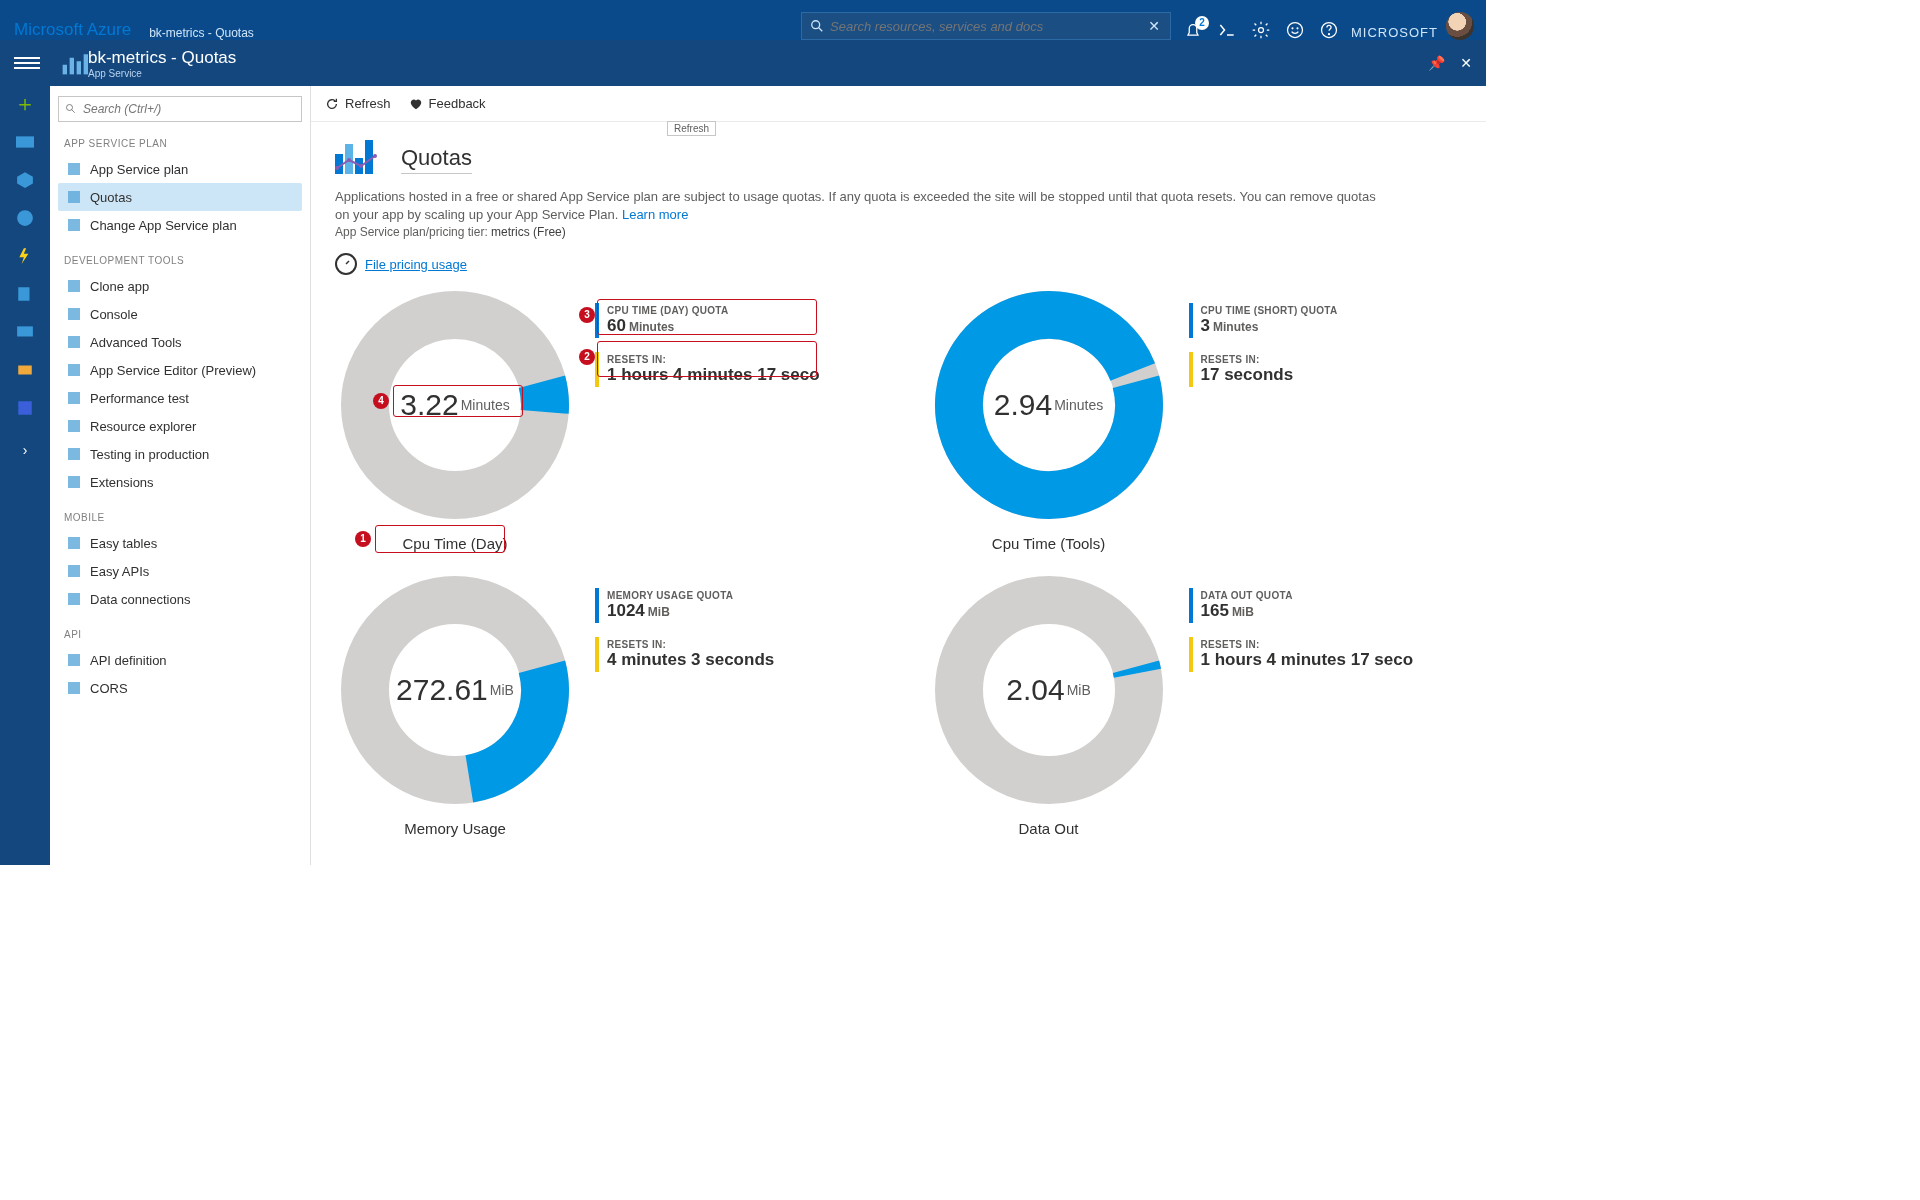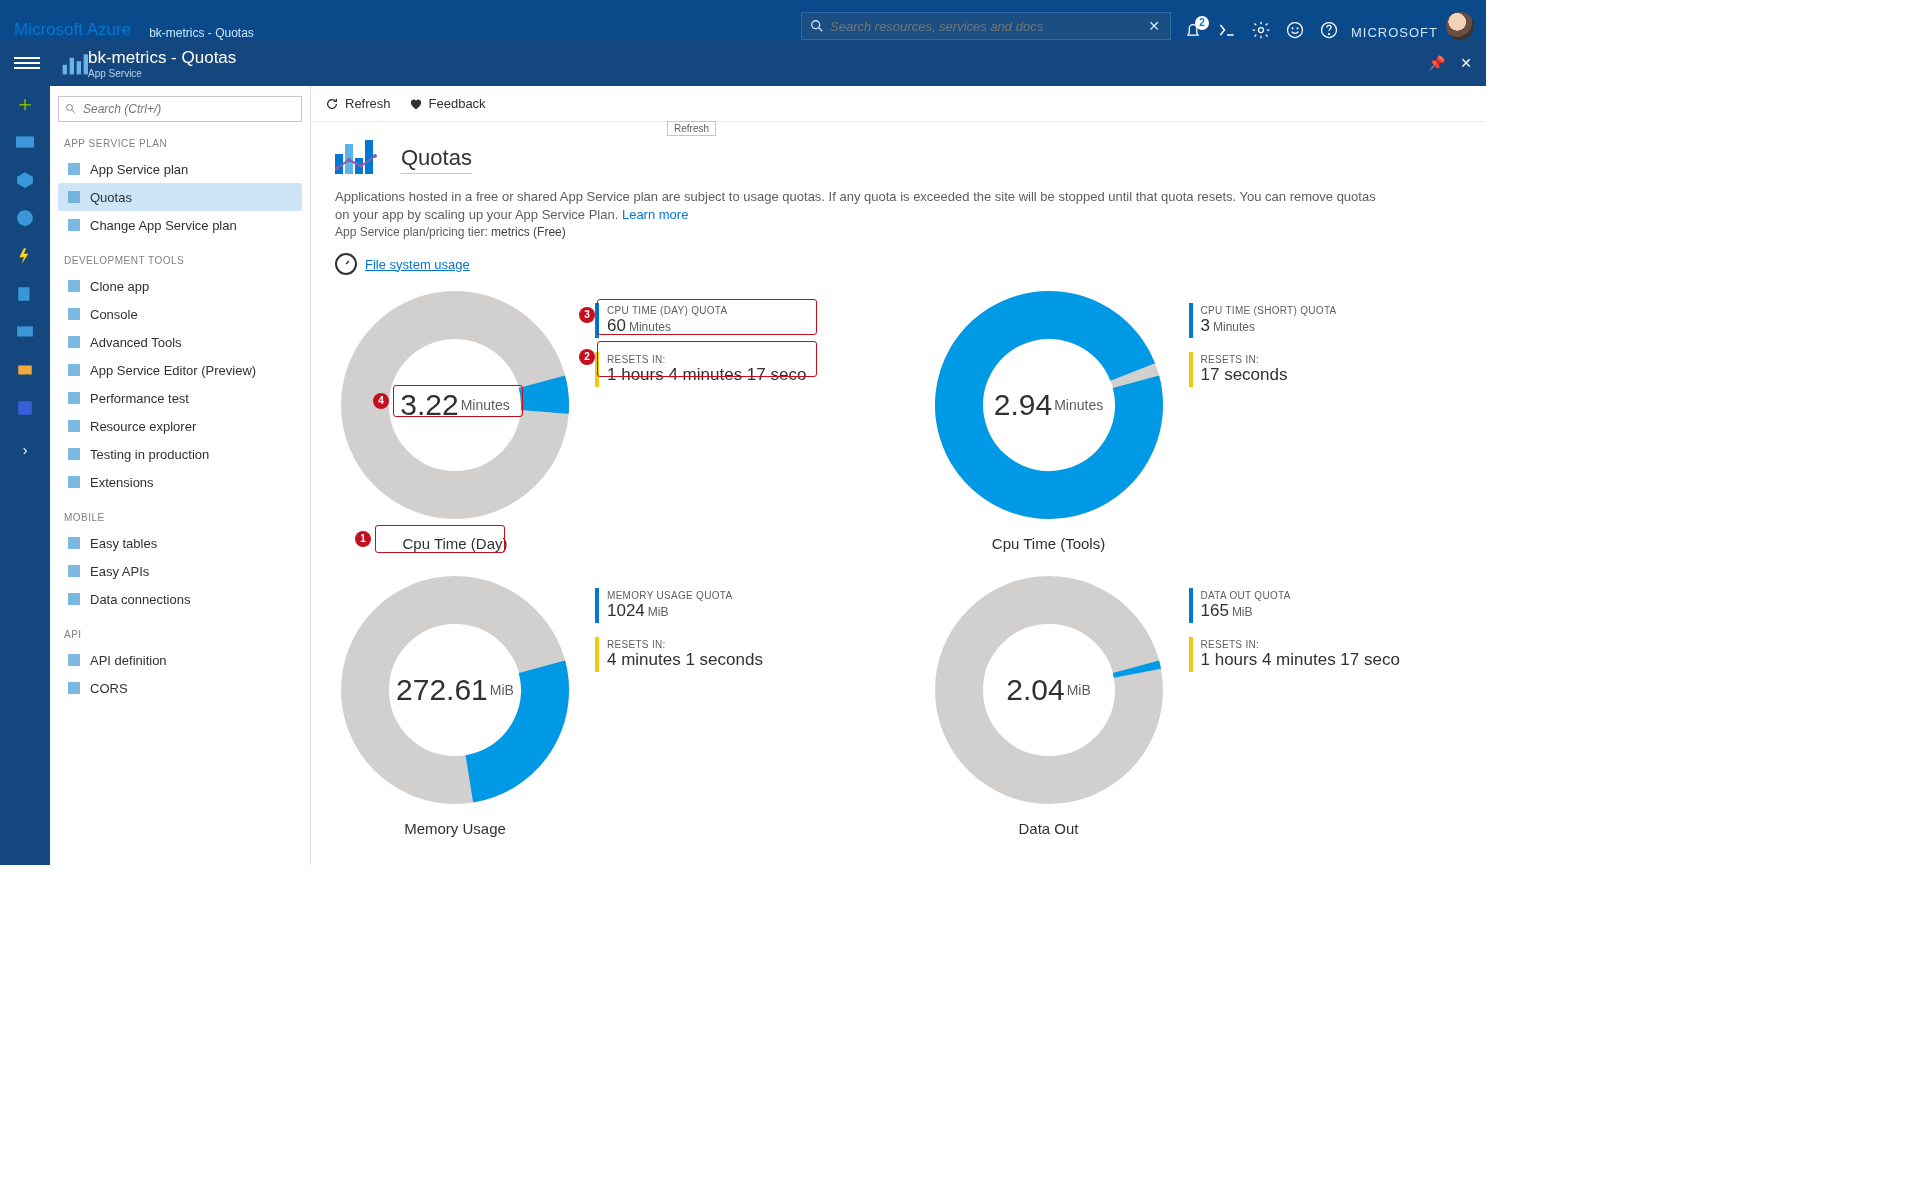--- a/index.html
+++ b/index.html
@@ -73,21 +73,21 @@
   .donutwrap { width:240px; text-align:center;}
   .donut { width:240px; height:240px; position:relative;text-decoration:underline;}
   .donut svg{ width:100%; height:100%; transform:rotate(-90deg);}
   .donut .bg{stroke:#d2d0ce; fill:none;}
   .donut .fg{stroke:#0099e5; fill:none;}
   .donut .center{position:absolute;inset:0;display:flex;align-items:center;justify-content:center;}
   .cval{font-size:30px;color:#323130;}
   .cunit{font-size:14px;color:#605e5c;margin-left:2px;}
   .dname{font-size:15px;margin-top:10px;color:#323130;}
   .meta { display:flex; flex-direction:column; gap:14px; margin-top:18px;}
-  .metabox { border-left:4px solid; padding:2px 0 2px 8px;}
+  .metabox { border-left:4px solid; padding:2px 0 2px 8px;font-weight:bold;}
   .metabox.blue{border-color:#0078d4;}
   .metabox.yellow{border-color:#f2c811;}
   .mlabel{font-size:10px; letter-spacing:.3px; color:#605e5c; text-transform:uppercase;}
   .mval{font-size:17px; color:#323130;}
   .mval .u{font-size:12px;color:#605e5c;margin-left:3px;}
 
   
   .callnum{position:absolute;width:16px;height:16px;border-radius:50%;background:#c50f1f;color:#fff;font-size:10px;line-height:16px;text-align:center;font-weight:600;}
   .redbox{position:absolute;border:1.5px solid #c50f1f;border-radius:3px;pointer-events:none;}
 
@@ -356,21 +356,21 @@
 
       <p class="intro"><span>Applications hosted in a free or shared App Service plan are subject to usage quotas. If any quota is exceeded the site will be stopped until that quota resets. You can remove quotas on your app by scaling up your App Service Plan.</span> <a href="#">Learn more</a></p>
       <p class="tierline"><span>App Service plan/pricing tier:</span> <a href="#">metrics (Free)</a></p>
 
       <div class="fsrow">
         <div class="circ">
             <svg width="12" height="12" viewBox="0 0 12 12">
               <path d="M6 6L9 3" stroke="#323130" stroke-width="1.5"></path>
             </svg>
           </div>
-        <a href="#">File system usage</a>
+        <a href="#">File pricing usage</a>
       </div>
 
       <div class="grid" id="cards">
           <div class="card" style="position: relative;">
             <div class="donutwrap">
               <div class="donut"><svg viewBox="0 0 240 240">
                   <circle class="bg" cx="120" cy="120" r="90" stroke-width="48"></circle>
                   <circle class="fg" cx="120" cy="120" r="90" stroke-width="48" stroke-dasharray="30.536280592892794 565.4866776461628" transform="rotate(75 120 120)"></circle>
                 </svg><div class="center">
                   <span class="cval">3.22</span>
@@ -430,21 +430,21 @@
                 </div></div>
               <div class="dname">Memory Usage</div>
             </div>
             <div class="meta">
               <div class="metabox blue">
                 <div class="mlabel">MEMORY USAGE QUOTA</div>
                 <div class="mval">1024<span class="u">MiB</span></div>
               </div>
               <div class="metabox yellow">
                 <div class="mlabel">RESETS IN:</div>
-                <div class="mval">4 minutes 1 seconds</div>
+                <div class="mval">4 minutes 3 seconds</div>
               </div>
             </div>
           </div>
           <div class="card">
             <div class="donutwrap">
               <div class="donut"><svg viewBox="0 0 240 240">
                   <circle class="bg" cx="120" cy="120" r="90" stroke-width="48"></circle>
                   <circle class="fg" cx="120" cy="120" r="90" stroke-width="48" stroke-dasharray="6.785840131753954 565.4866776461628" transform="rotate(75 120 120)"></circle>
                 </svg><div class="center">
                   <span class="cval">2.04</span>

